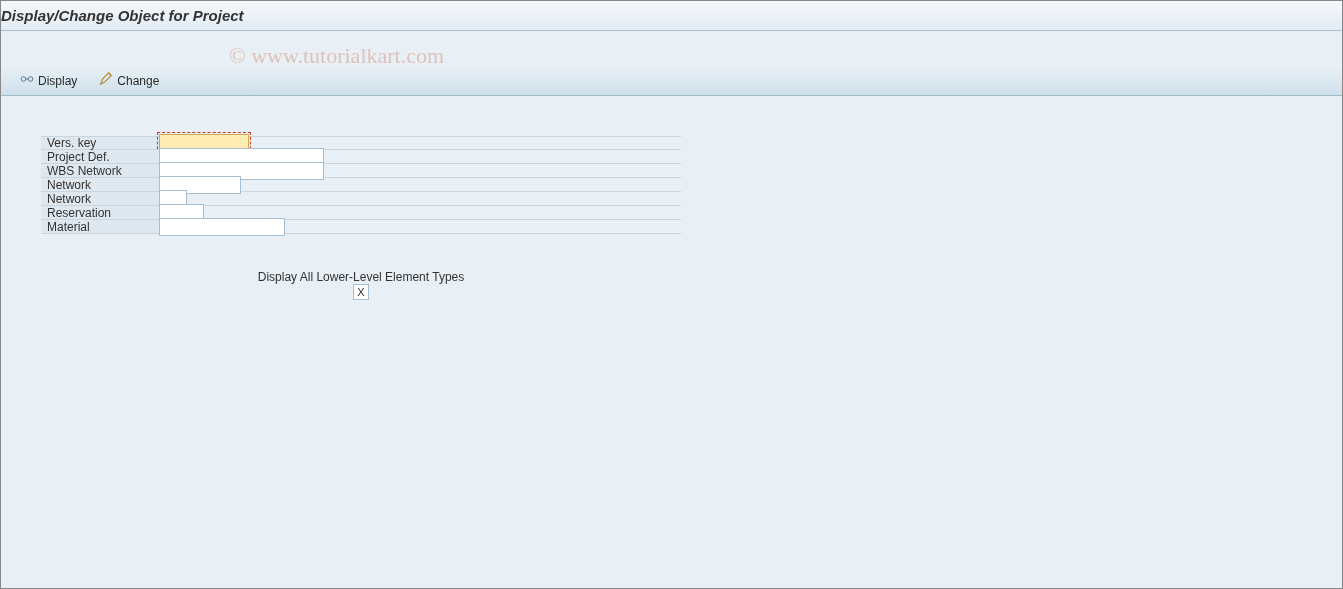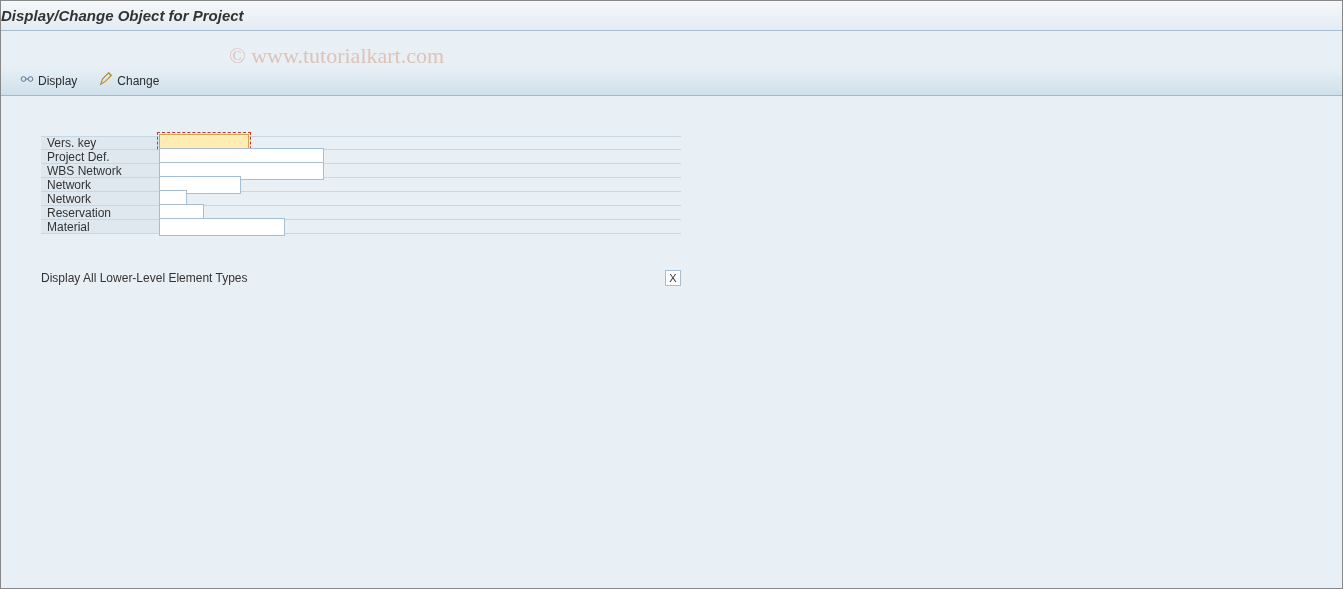--- a/index.html
+++ b/index.html
@@ -104,20 +104,21 @@
     .w125 { width: 126px; }
     .w45 { width: 45px; }
     .field-group {
       width: 640px;
     }
     .lower-section {
       margin-top: 36px;
       display: flex;
       align-items: center;
       width: 640px;
+      flex-direction: column;
     }
     .lower-label {
       flex: 0 0 auto;
       color: #333;
     }
     .lower-gap {
       flex: 1;
     }
     .lower-check {
       border: 1px solid #a7bdd0;

